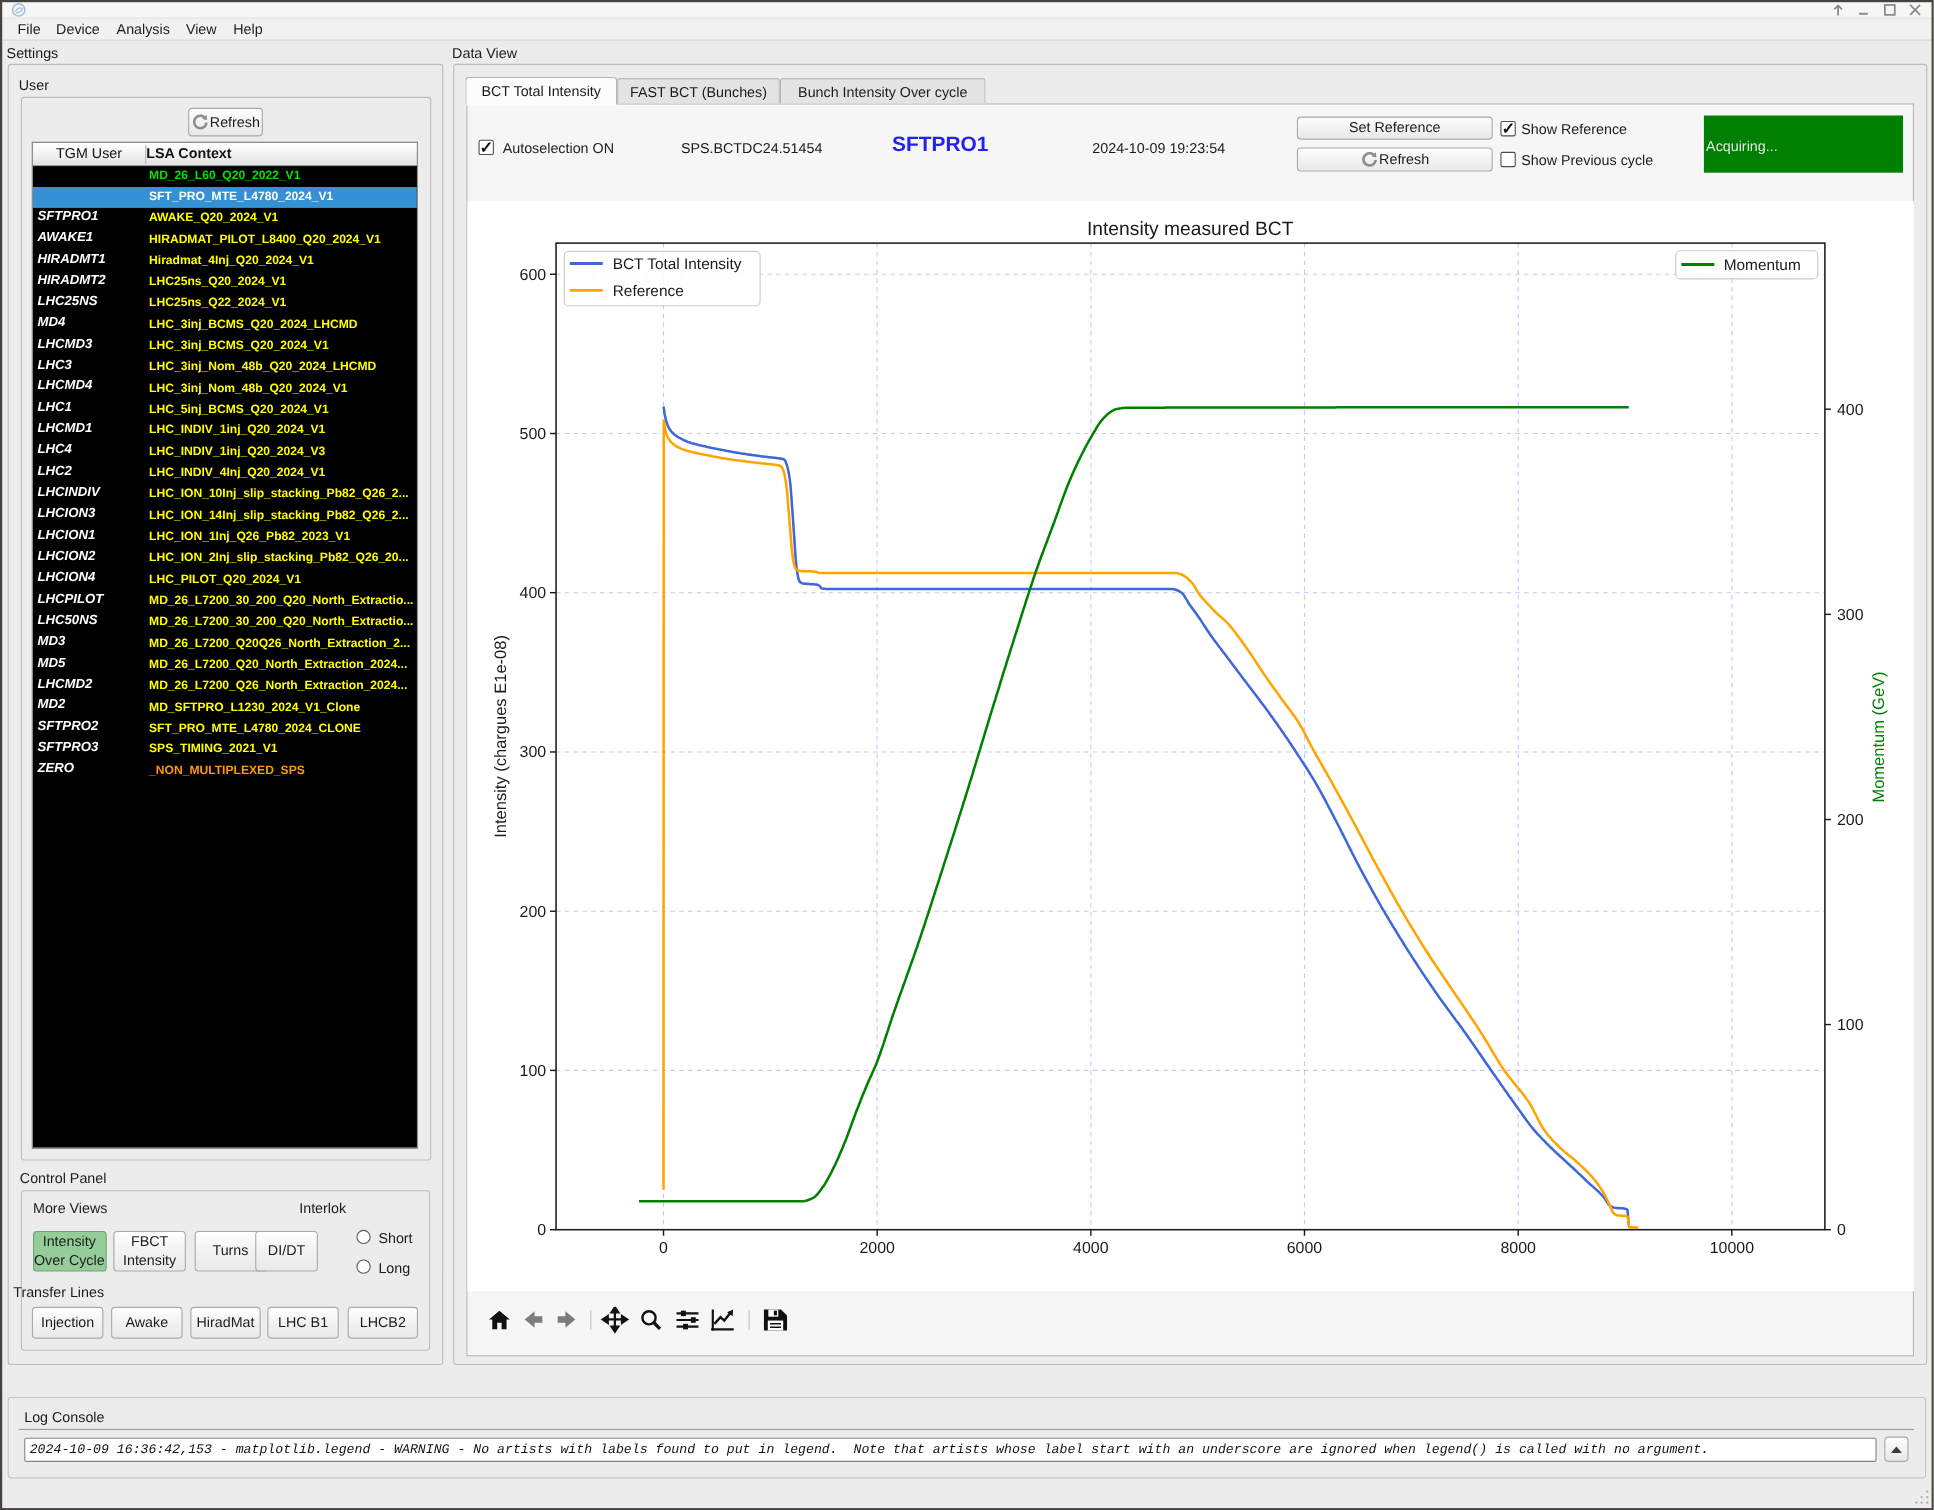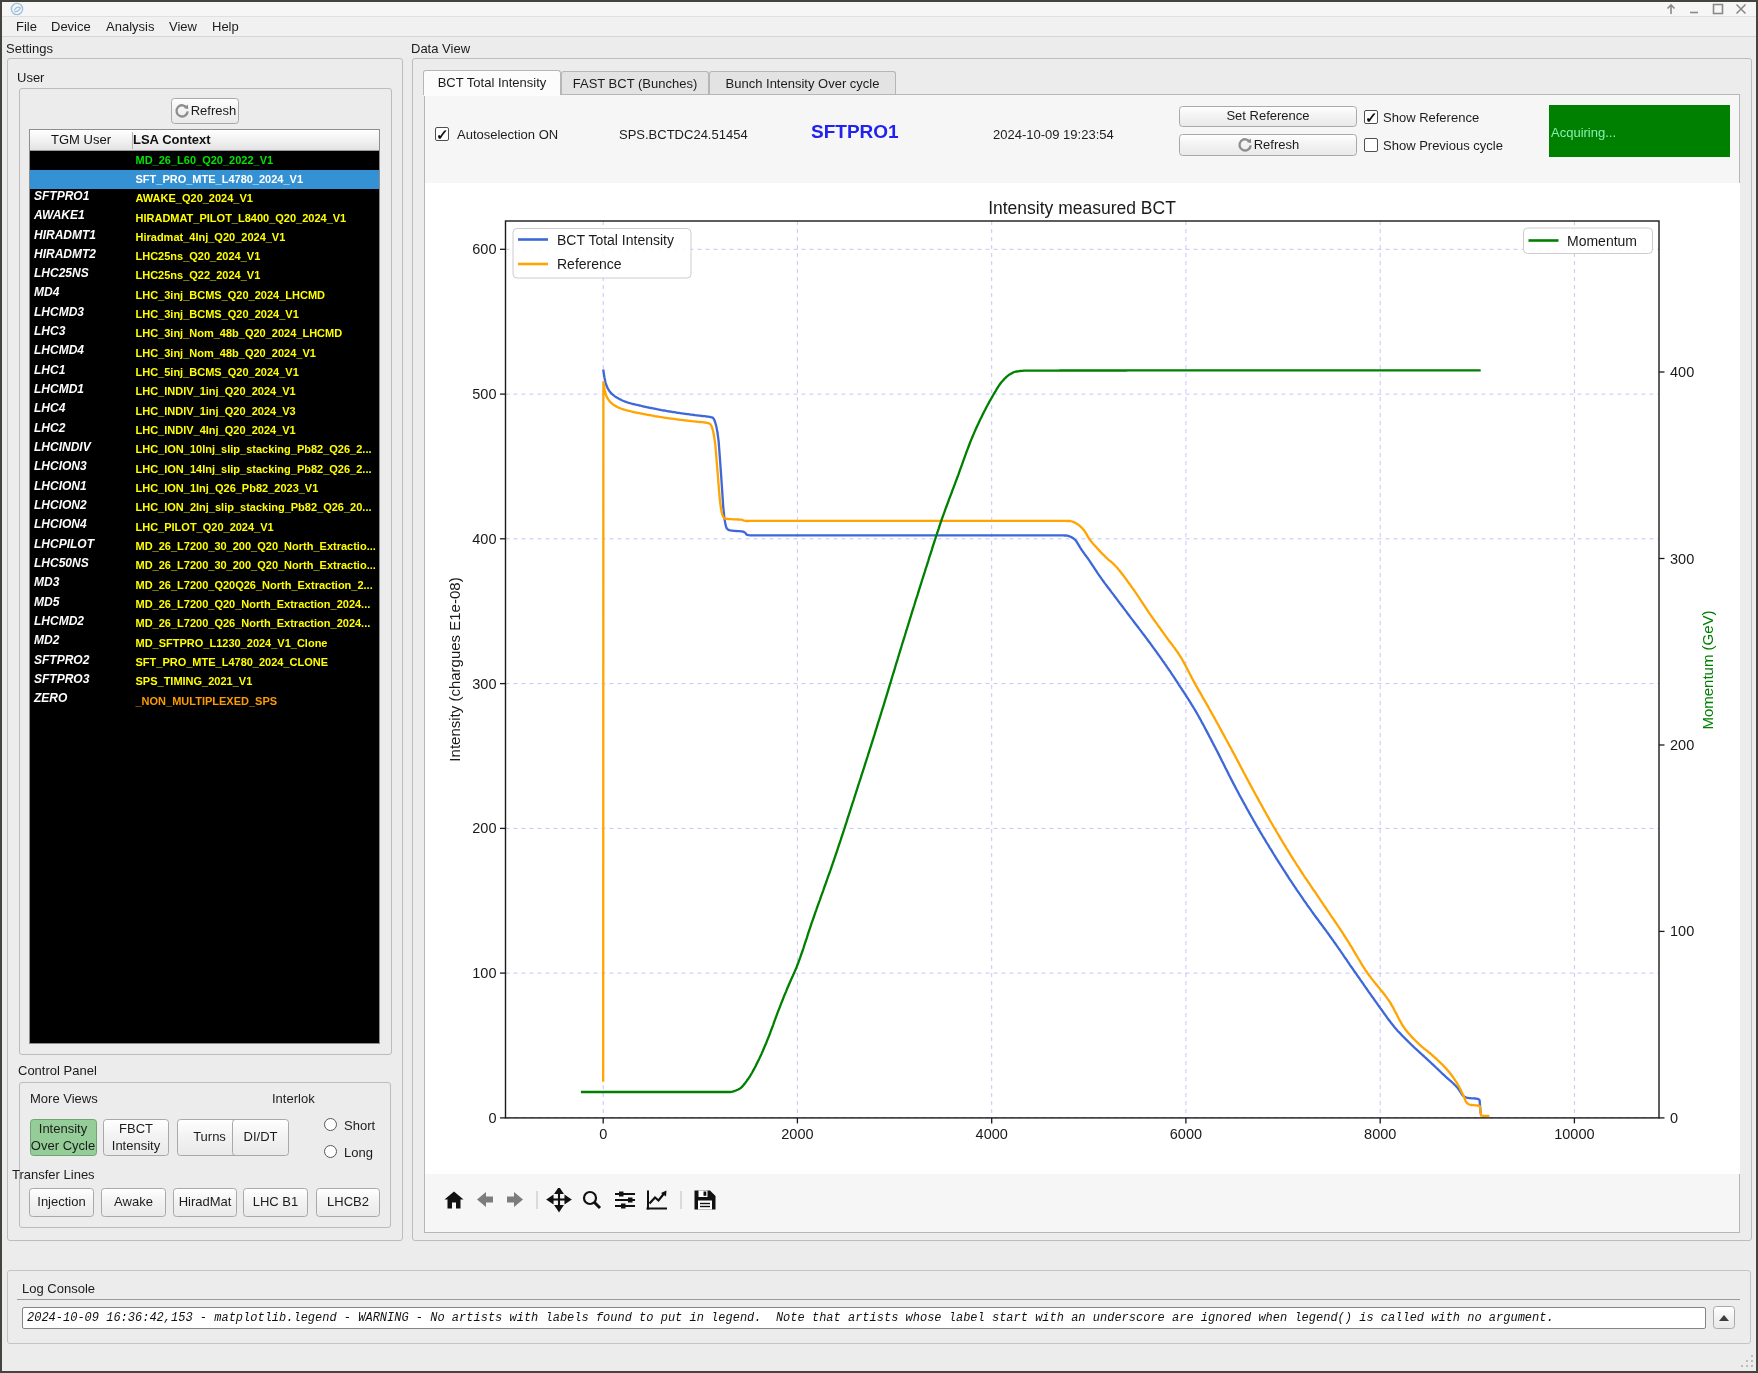--- a/index.html
+++ b/index.html
@@ -233,21 +233,21 @@
         <path d="M13.1 5.3 A5.6 5.6 0 1 0 13.7 8.4"></path>
       </g>
       <path d="M13.9 1.4 L14.2 6.1 L9.7 5 Z" fill="#8d8d8d"></path>
     </svg>
     <span style="margin-left:1px">Refresh</span>
   </div>
 <div class="cb" style="left:1364px;top:110px">✓</div>
 <div class="lbl" style="left:1383px;top:110px">Show Reference</div>
 <div class="cb" style="left:1364px;top:138px"></div>
 <div class="lbl" style="left:1383px;top:138px">Show Previous cycle</div>
-<div class="abs" style="left:1549px;top:105px;width:181px;height:52px;background:#008000;font-size:13px;color:#86efac;padding:20px 0 0 2px">Acquiring...</div>
+<div class="abs" style="left:1549px;top:105px;width:181px;height:52px;background:#008000;font-size:13px;color:#e5e5e5;padding:20px 0 0 2px">Acquiring...</div>
 
 <svg width="1315" height="991" viewBox="0 0 1315 991" style="position:absolute;left:425px;top:183px;background:#ffffff">
 <line x1="178.2" y1="38.0" x2="178.2" y2="934.9" stroke="#6468f2" stroke-opacity="0.38" stroke-width="1" stroke-dasharray="4 4"></line>
 <line x1="372.4" y1="38.0" x2="372.4" y2="934.9" stroke="#6468f2" stroke-opacity="0.38" stroke-width="1" stroke-dasharray="4 4"></line>
 <line x1="566.7" y1="38.0" x2="566.7" y2="934.9" stroke="#6468f2" stroke-opacity="0.38" stroke-width="1" stroke-dasharray="4 4"></line>
 <line x1="760.9" y1="38.0" x2="760.9" y2="934.9" stroke="#6468f2" stroke-opacity="0.38" stroke-width="1" stroke-dasharray="4 4"></line>
 <line x1="955.2" y1="38.0" x2="955.2" y2="934.9" stroke="#6468f2" stroke-opacity="0.38" stroke-width="1" stroke-dasharray="4 4"></line>
 <line x1="1149.4" y1="38.0" x2="1149.4" y2="934.9" stroke="#6468f2" stroke-opacity="0.38" stroke-width="1" stroke-dasharray="4 4"></line>
 <line x1="80.5" y1="934.9" x2="1234.0" y2="934.9" stroke="#6468f2" stroke-opacity="0.38" stroke-width="1" stroke-dasharray="4 4"></line>
 <line x1="80.5" y1="790.1" x2="1234.0" y2="790.1" stroke="#6468f2" stroke-opacity="0.38" stroke-width="1" stroke-dasharray="4 4"></line>

